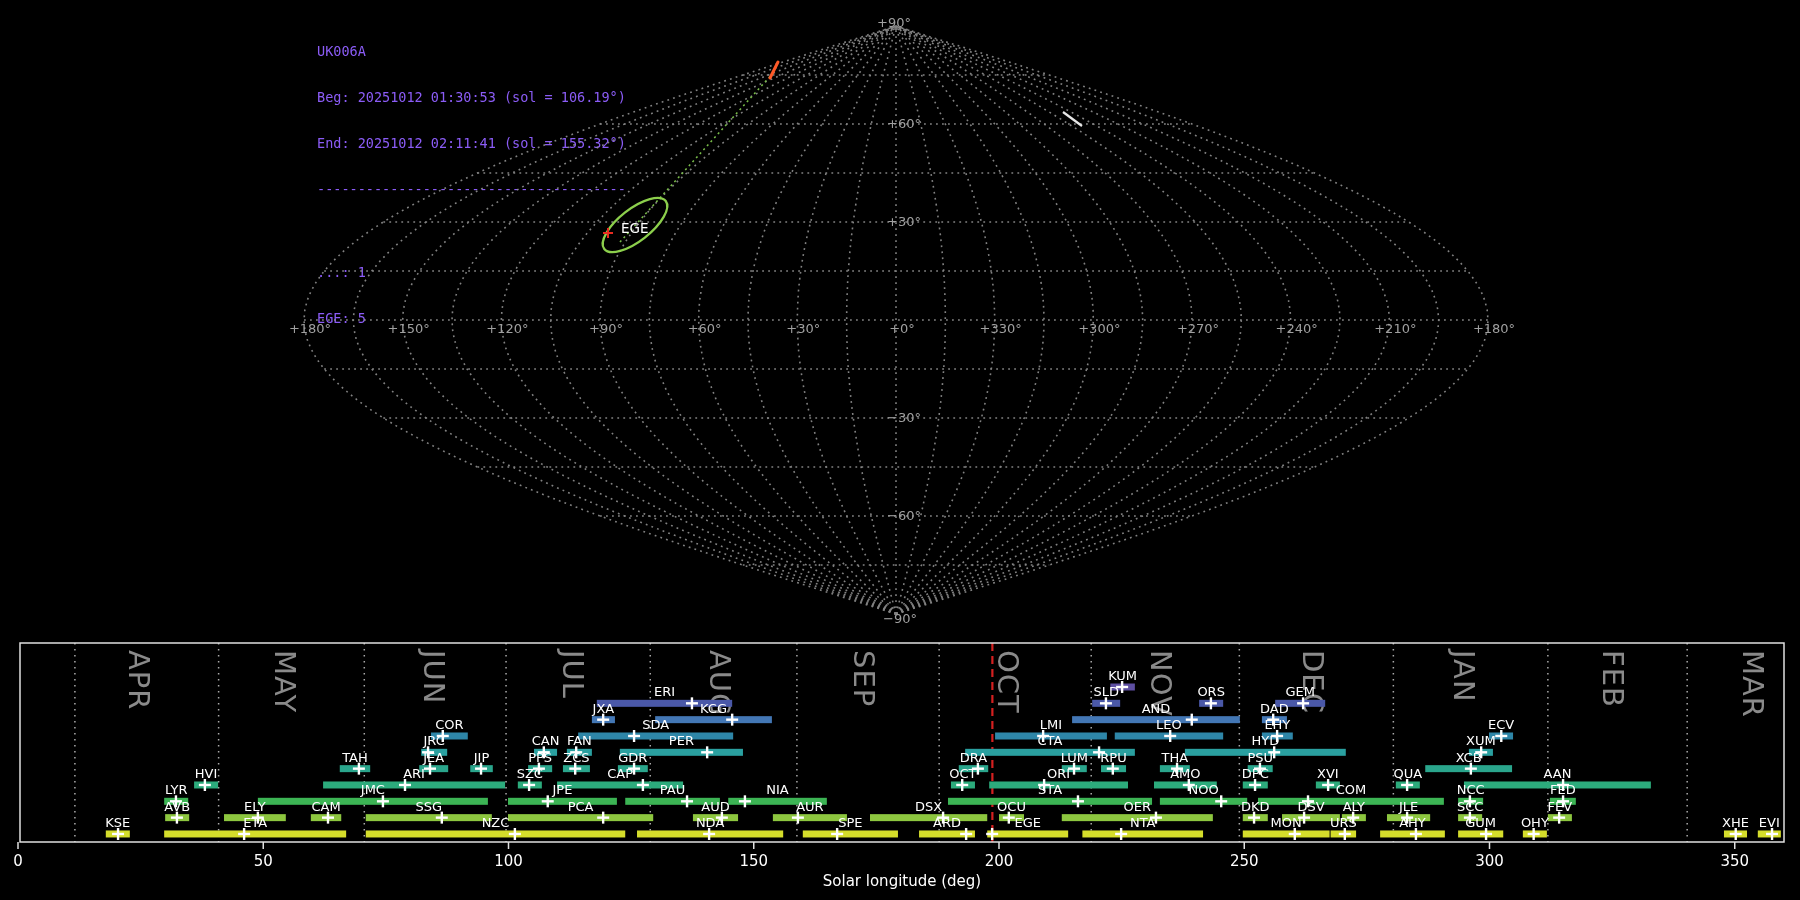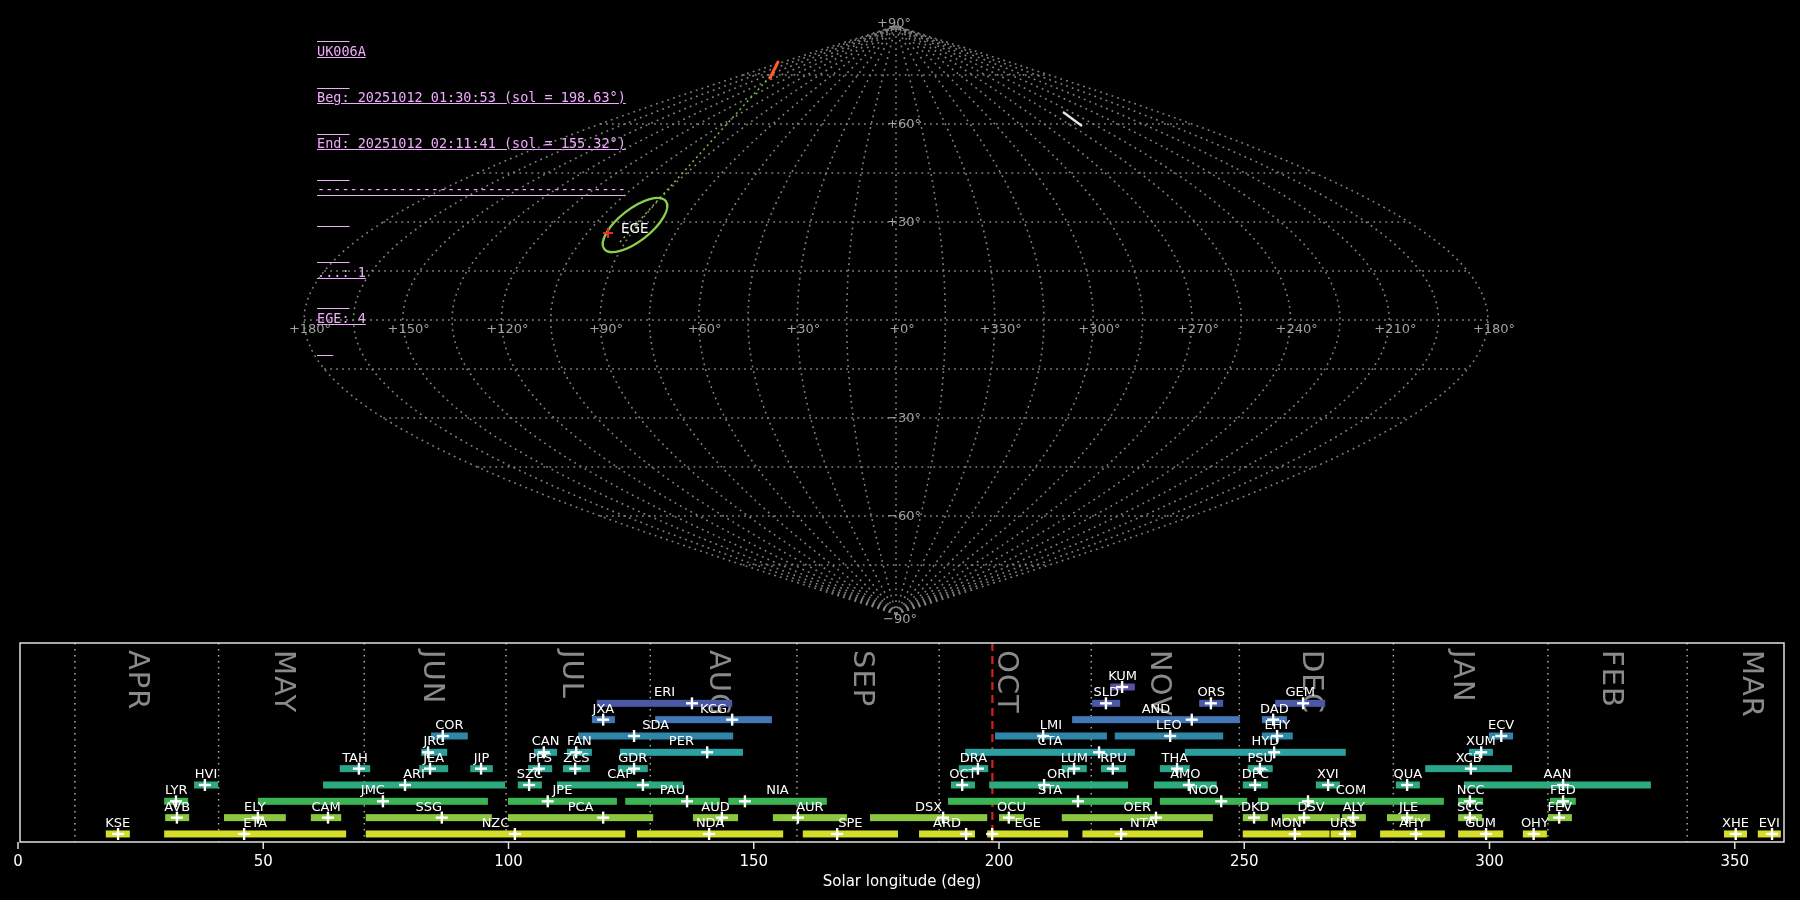--- a/index.html
+++ b/index.html
@@ -1,36 +1,36 @@
 <!DOCTYPE html>
 <html><head>
 <meta charset="utf-8">
 <style>
   html,body{margin:0;padding:0;background:#000;}
   #stage{position:relative;width:1800px;height:900px;background:#000;overflow:hidden;
          font-family:"DejaVu Sans",sans-serif;}
-  .info{position:absolute;left:317px;top:13px;color:#f0abfc;
-        font:13.5px/15.4px "DejaVu Sans Mono",monospace;white-space:pre;text-decoration:underline;}
+  .info{position:absolute;left:317px;top:13px;color:#8b5cf6;
+        font:13.5px/15.4px "DejaVu Sans Mono",monospace;white-space:pre;}
   .info .gap{height:5px}
   svg{position:absolute;left:0;top:0;}
   text{font-family:"DejaVu Sans",sans-serif;}
 </style>
 </head>
 <body>
 
 <div id="stage">
 
   <div class="info">
     <div>UK006A</div>
-    <div>Beg: 20251012 01:30:53 (sol = 198.63°)</div>
+    <div>Beg: 20251012 01:30:53 (sol = 106.19°)</div>
     <div>End: 20251012 02:11:41 (sol = 155.32°)</div>
     <div>--------------------------------------</div>
     <div class="gap"></div>
     <div>...: 1</div>
-    <div>EGE: 4</div>
+    <div>EGE: 5</div>
   </div>
 
   <svg id="skymap" width="1800" height="640" viewBox="0 0 1800 640">
       <g stroke="#999999" stroke-width="1.6" fill="none" stroke-dasharray="1.8 4.2" opacity="0.85">
         <line x1="742.7791252993077" y1="565" x2="1049.2208747006923" y2="565"></line>
         <line x1="600" y1="516" x2="1192" y2="516"></line>
         <line x1="477.39278553756384" y1="467" x2="1314.607214462436" y2="467"></line>
         <line x1="383.31296095961227" y1="418" x2="1408.6870390403878" y2="418"></line>
         <line x1="324.1719108368716" y1="369" x2="1467.8280891631284" y2="369"></line>
         <line x1="304" y1="320" x2="1488" y2="320"></line>

